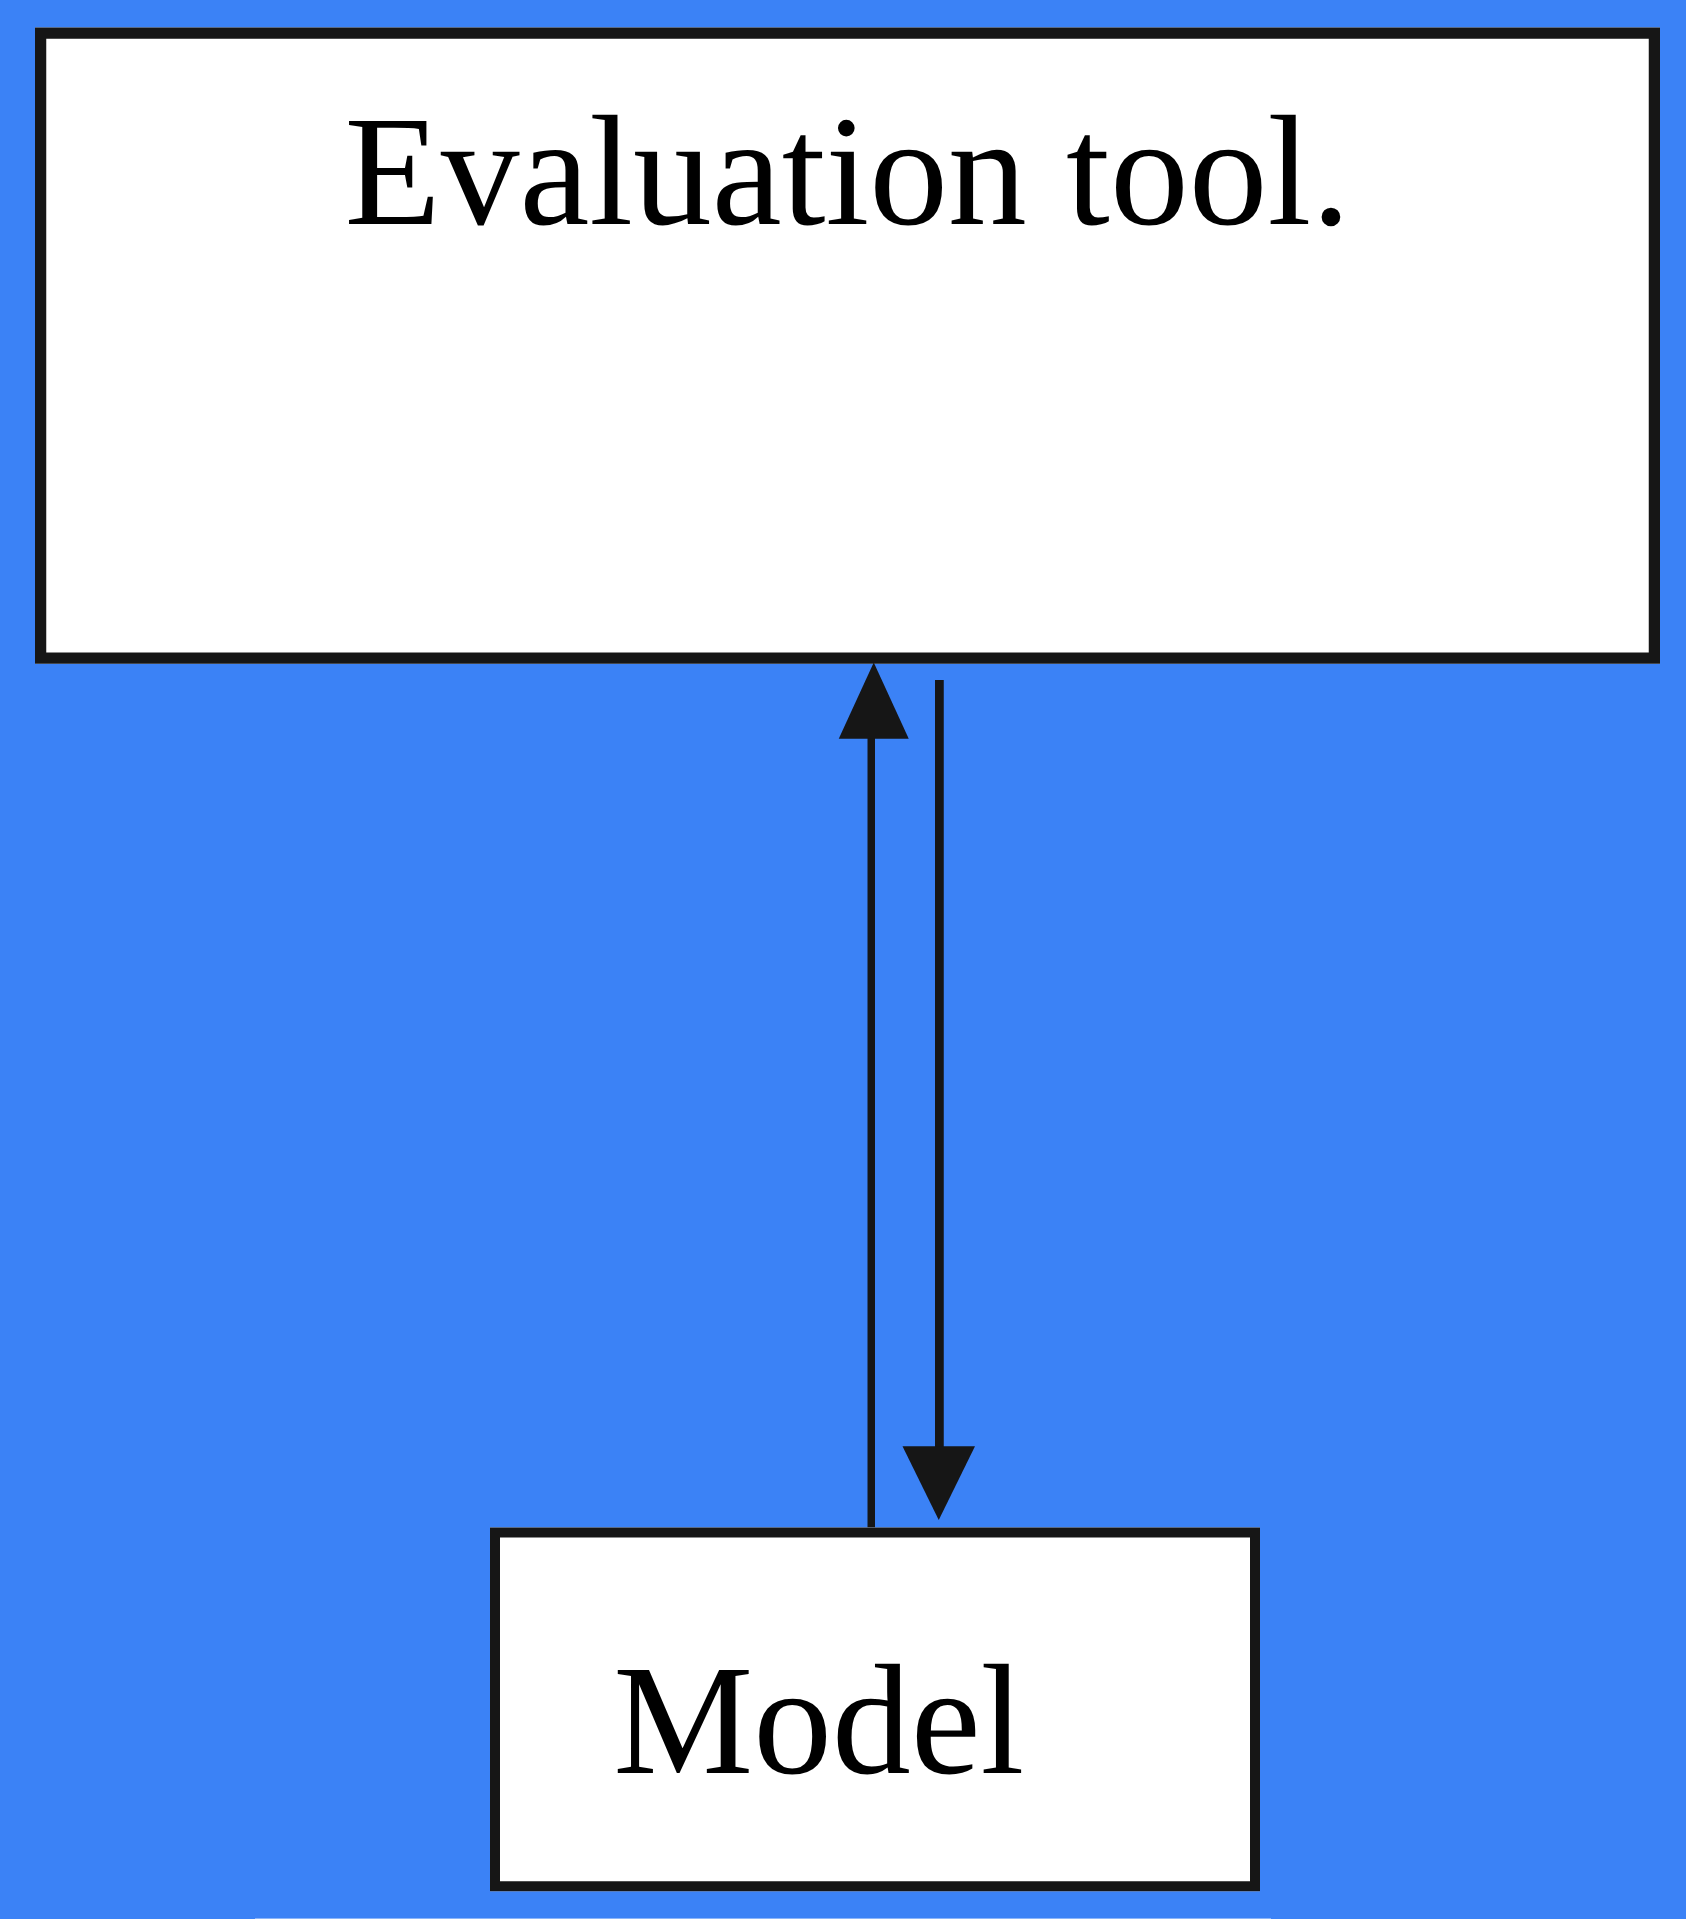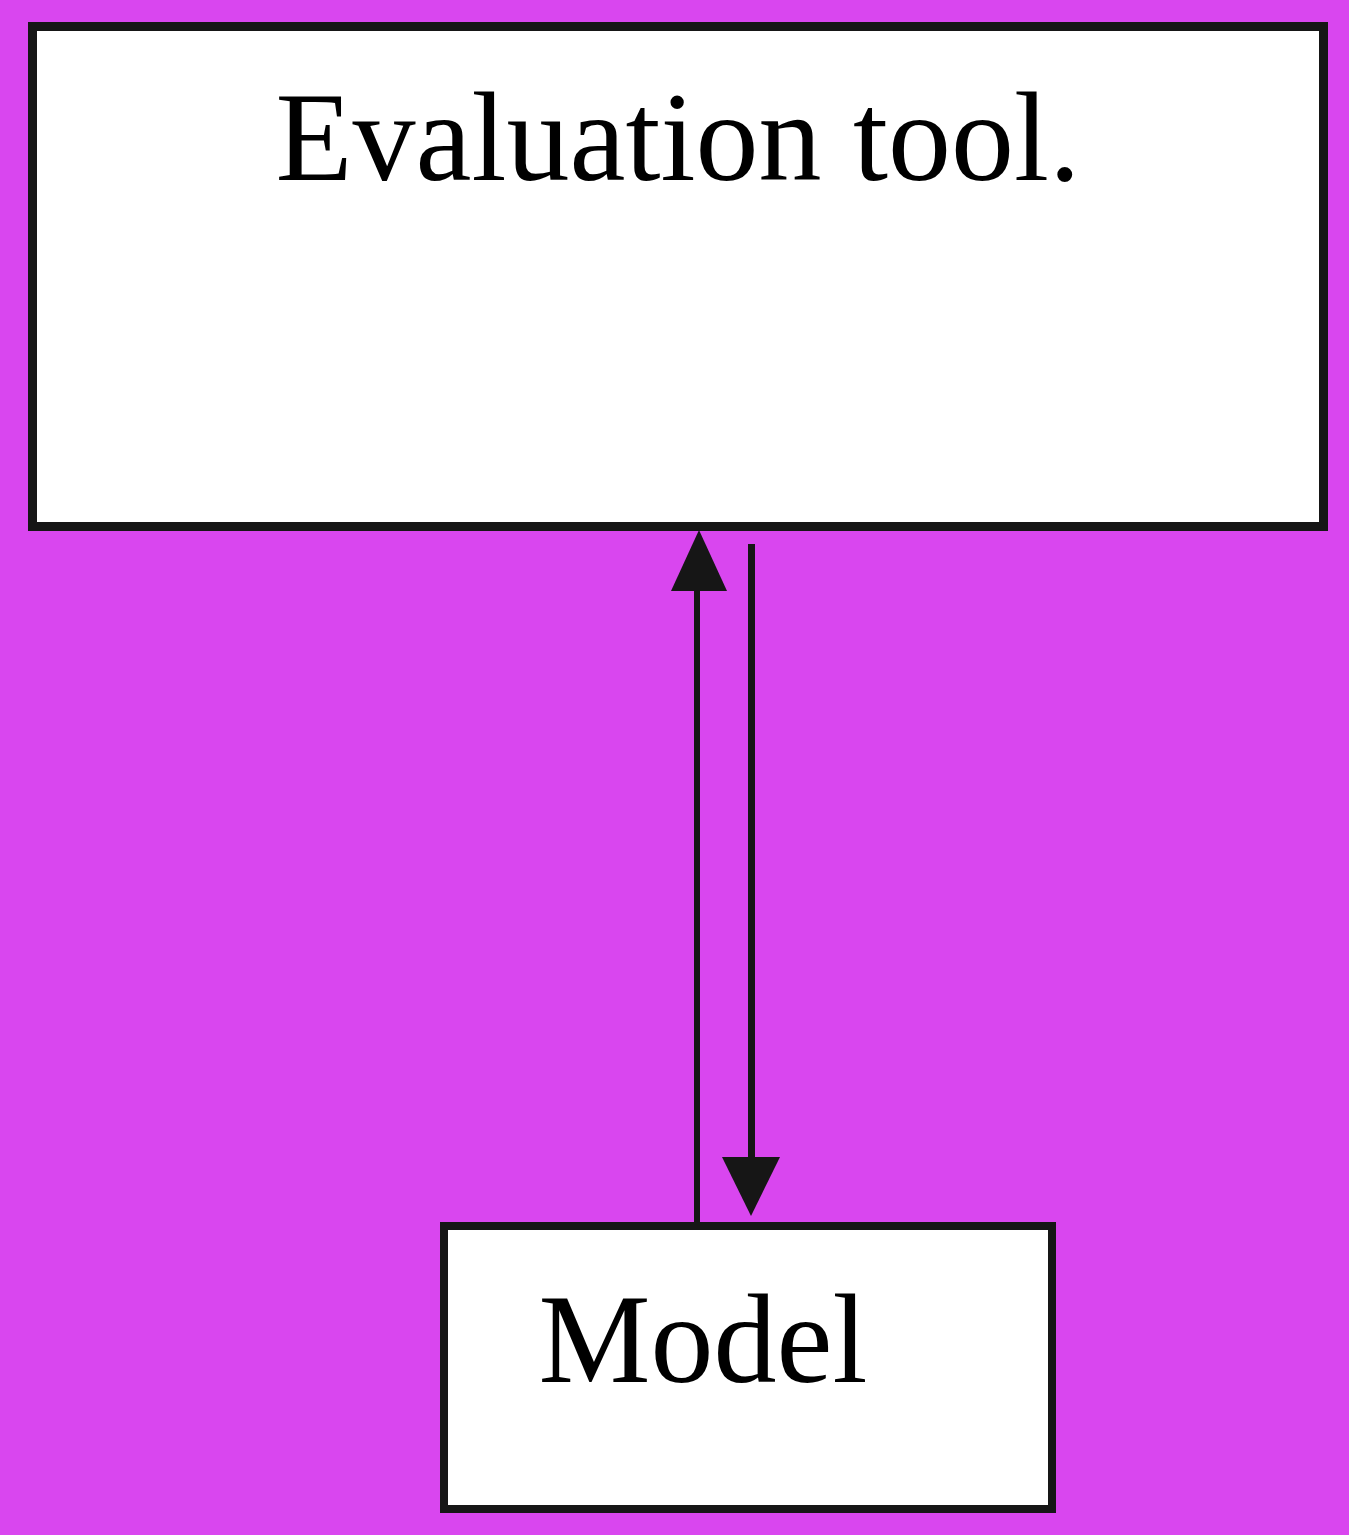--- a/index.html
+++ b/index.html
@@ -4,21 +4,21 @@
 <style>
   html, body {
     margin: 0;
     padding: 0;
     background: #ffffff;
   }
   .canvas {
     position: relative;
     width: 1349px;
     height: 1535px;
-    background: #d946ef;
+    background: #3b82f6;
     overflow: hidden;
     font-family: "Liberation Serif", "DejaVu Serif", serif;
     color: #000000;
   }
   .node-box {
     position: absolute;
     background: #ffffff;
     box-sizing: border-box;
   }
   .top-box {
@@ -36,25 +36,24 @@
     line-height: 185px;
     white-space: nowrap;
   }
   .model-box {
     left: 392px;
     top: 1222px;
     width: 616px;
     height: 291px;
     border: 8px solid #161616;
     display: flex;
-    align-items: center;
+    align-items: flex-end;
     justify-content: center;
     padding-right: 90px;
     padding-bottom: 55px;
-    margin-left: 48px;
   }
   .model-box .line {
     font-size: 126px;
     line-height: 1.15;
     white-space: nowrap;
   }
   .arrow-layer {
     position: absolute;
     left: 0;
     top: 0;

